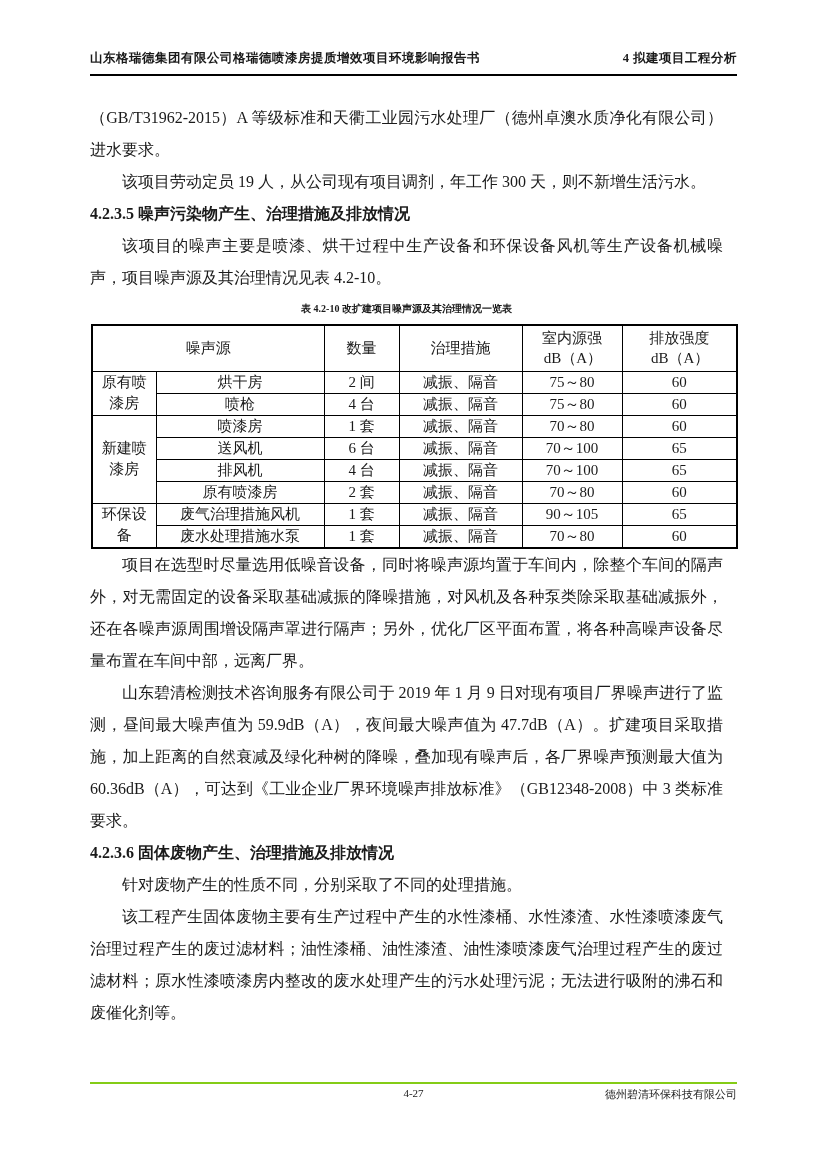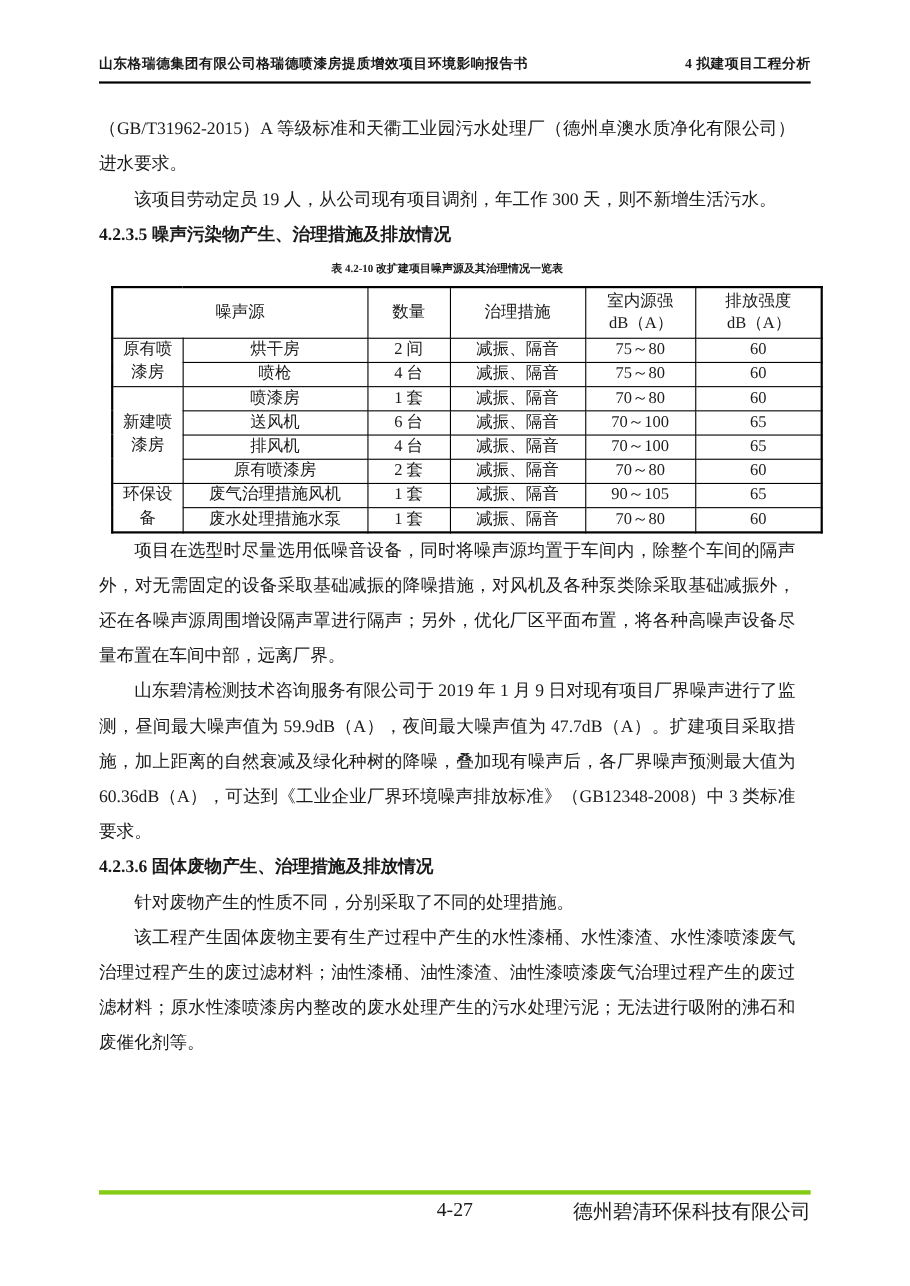--- a/index.html
+++ b/index.html
@@ -33,43 +33,43 @@
   .para.indent { text-indent: 2em; }
   .section-heading { font-weight: bold; text-align: left; }
   .table-caption {
     font-weight: bold; text-align: center;
     font-size: 10px; line-height: 30px;
   }
 
   
   table.noise-table {
     border-collapse: collapse;
-    width: 645px; margin-left: 11px;
+    width: 645px; margin-left: 1px;
     table-layout: fixed;
     font-size: 15px;
     border: 2px solid #000;
   }
   .noise-table th, .noise-table td {
     border: 1px solid #000;
     text-align: center; vertical-align: middle;
     font-weight: normal;
     padding: 0 2px;
     line-height: 21px;
     height: 22px;
     overflow: hidden;
   }
   .noise-table thead th { height: 46px; line-height: 20px; }
   .hdr-2line { display: inline-block; text-align: right; }
   .group-cell { line-height: 22px; }
 
   
   .page-footer {
     position: absolute; left: 90px; right: 90px; top: 1082px;
-    border-top: 4px solid #84cc16;
-    font-size: 18px;
+    border-top: 2px solid #84cc16;
+    font-size: 11px;
     font-family: Liberation Serif, serif;
   }
   .footer-row { position: relative; text-align: center; padding-top: 3px; }
   .footer-company { position: absolute; right: 0; top: 3px; }
 </style>
 </head>
 <body>
 
 <div class="page">
 
@@ -77,20 +77,21 @@
     <span>山东格瑞德集团有限公司格瑞德喷漆房提质增效项目环境影响报告书</span>
     <span>4 拟建项目工程分析</span>
   </div>
 
   <div class="content">
 
     <div class="para">（GB/T31962-2015）A 等级标准和天衢工业园污水处理厂（德州卓澳水质净化有限公司）进水要求。</div>
     <div class="para indent">该项目劳动定员 19 人，从公司现有项目调剂，年工作 300 天，则不新增生活污水。</div>
 
     <div class="section-heading">4.2.3.5 噪声污染物产生、治理措施及排放情况</div>
+    <div class="para indent">该项目的噪声主要是喷漆、烘干过程中生产设备和环保设备风机等生产设备机械噪声，项目噪声源及其治理情况见表 4.2-10。</div>
 
     <div class="table-caption">表 4.2-10 改扩建项目噪声源及其治理情况一览表</div>
 
     <table class="noise-table">
       <colgroup>
         <col style="width:64px">
           <col style="width:168px">
           <col style="width:75px">
         <col style="width:123px">
           <col style="width:100px">

